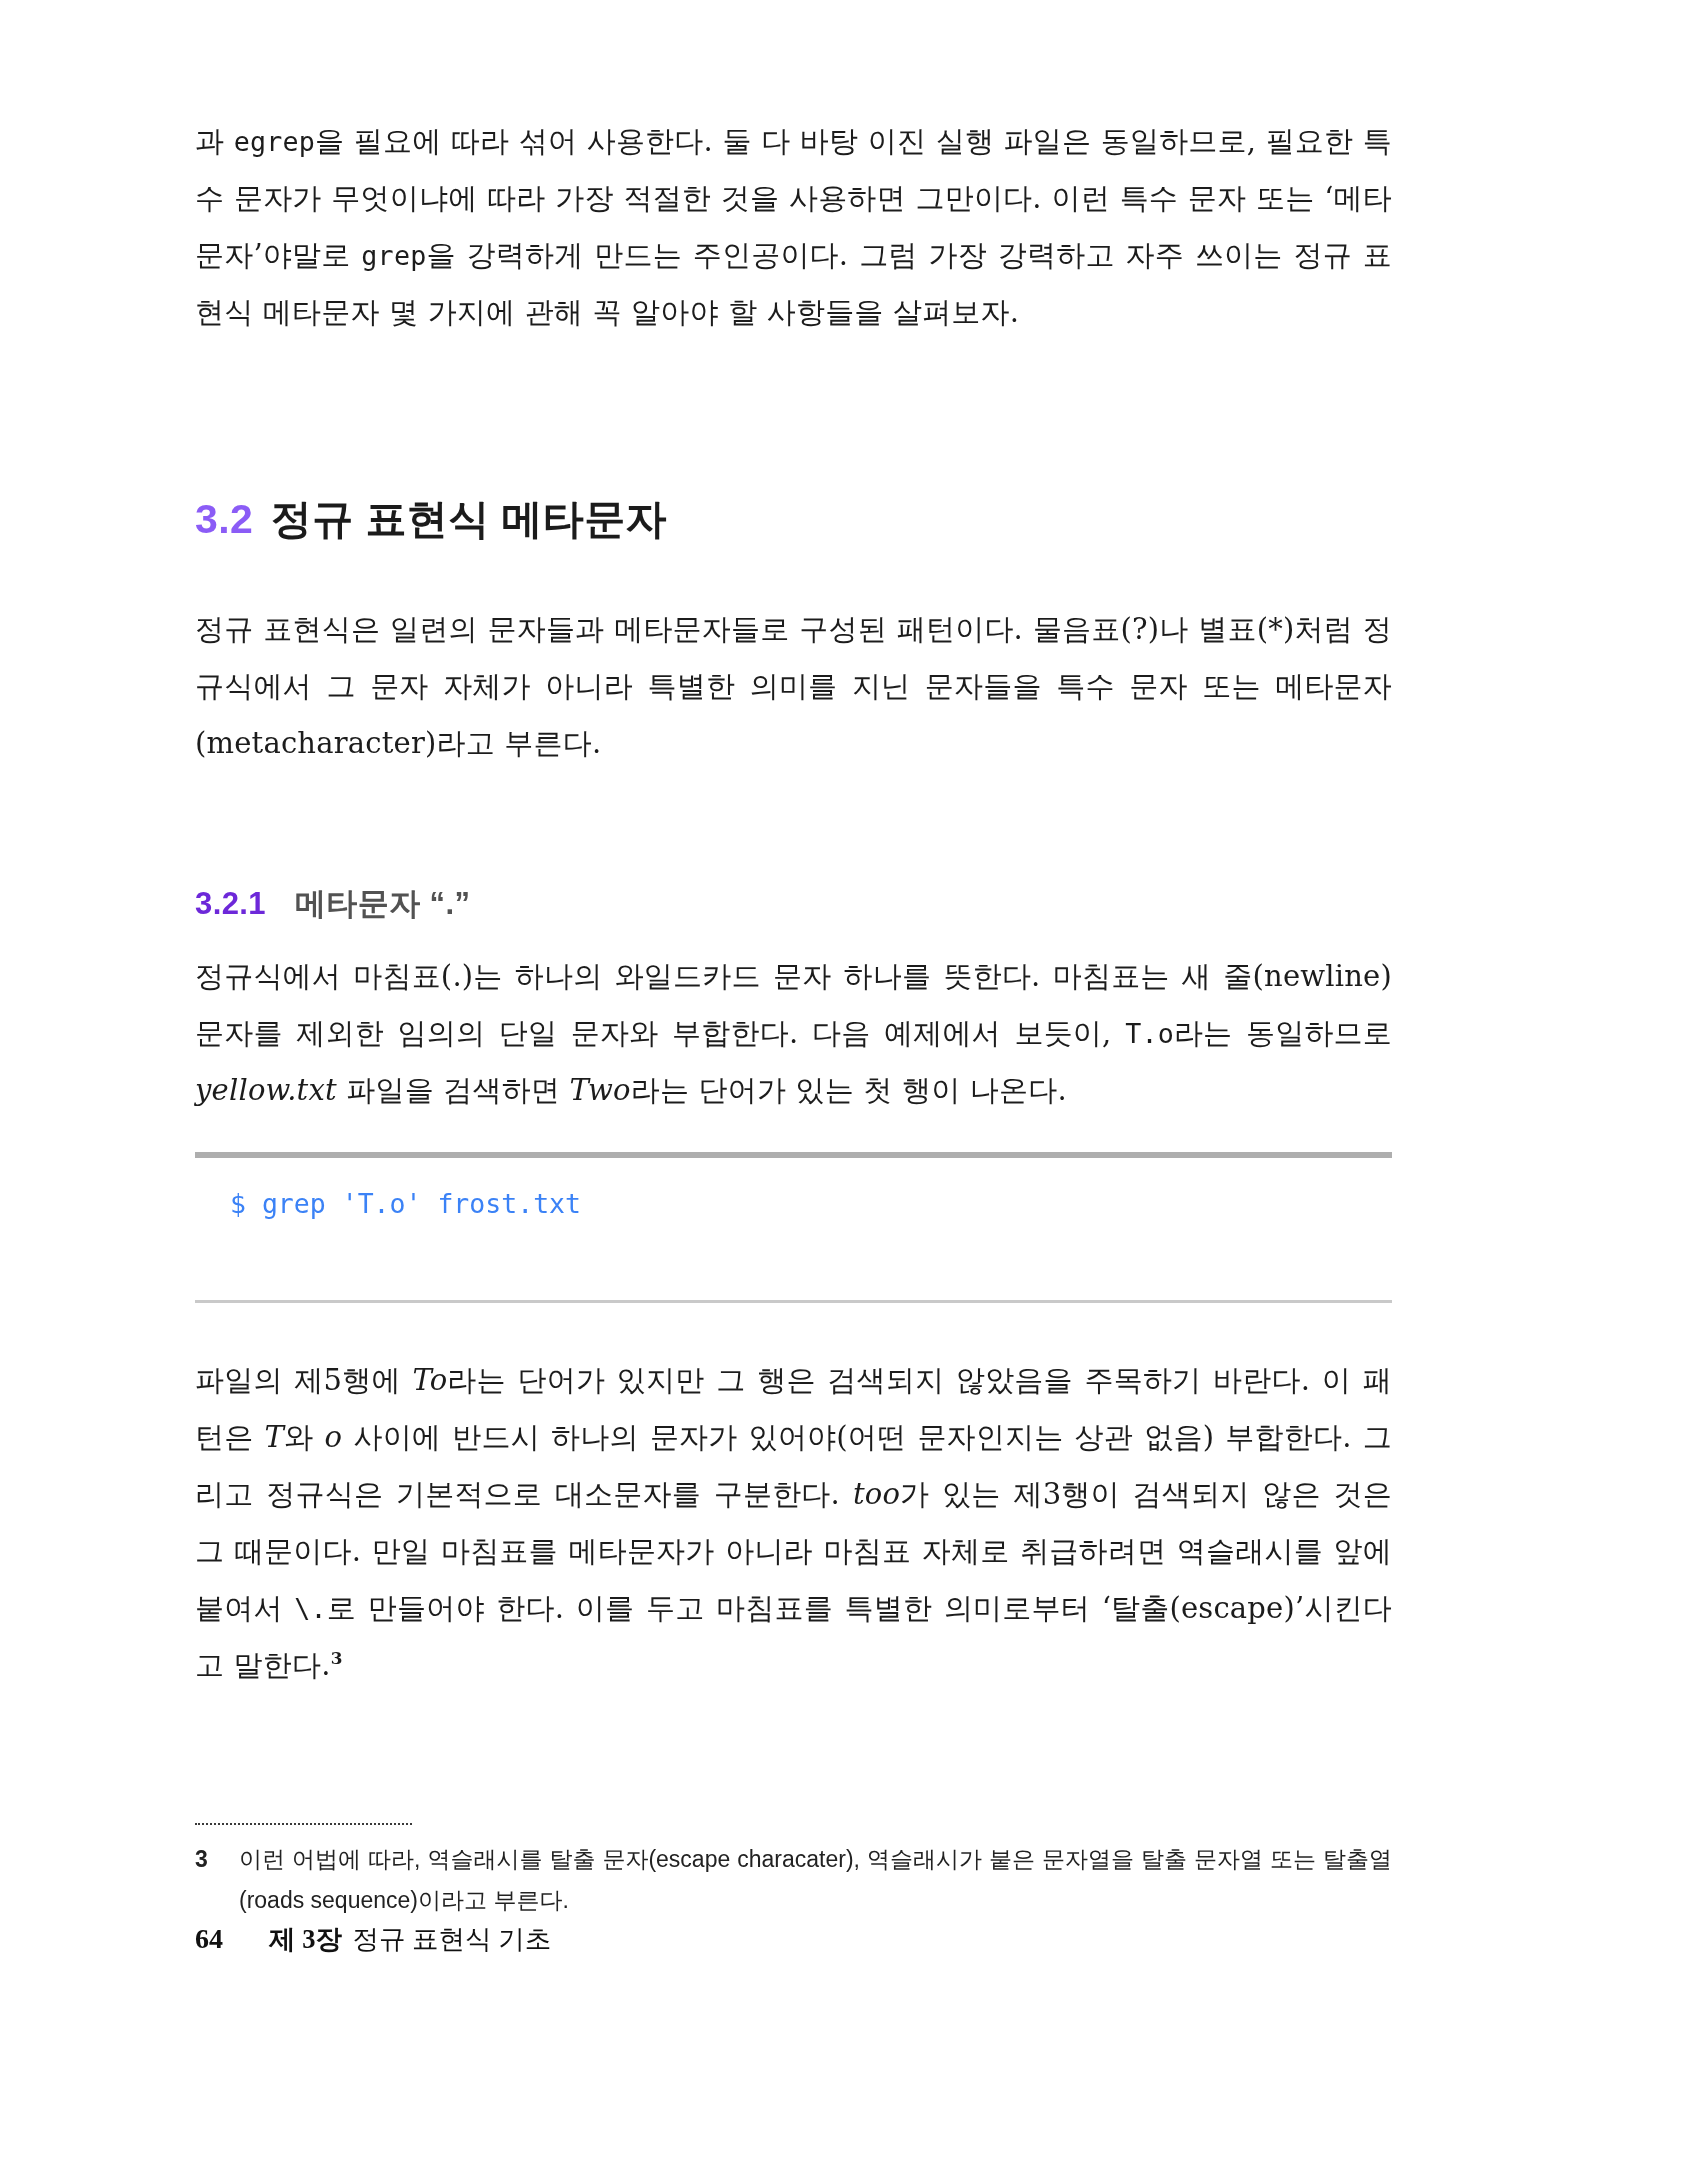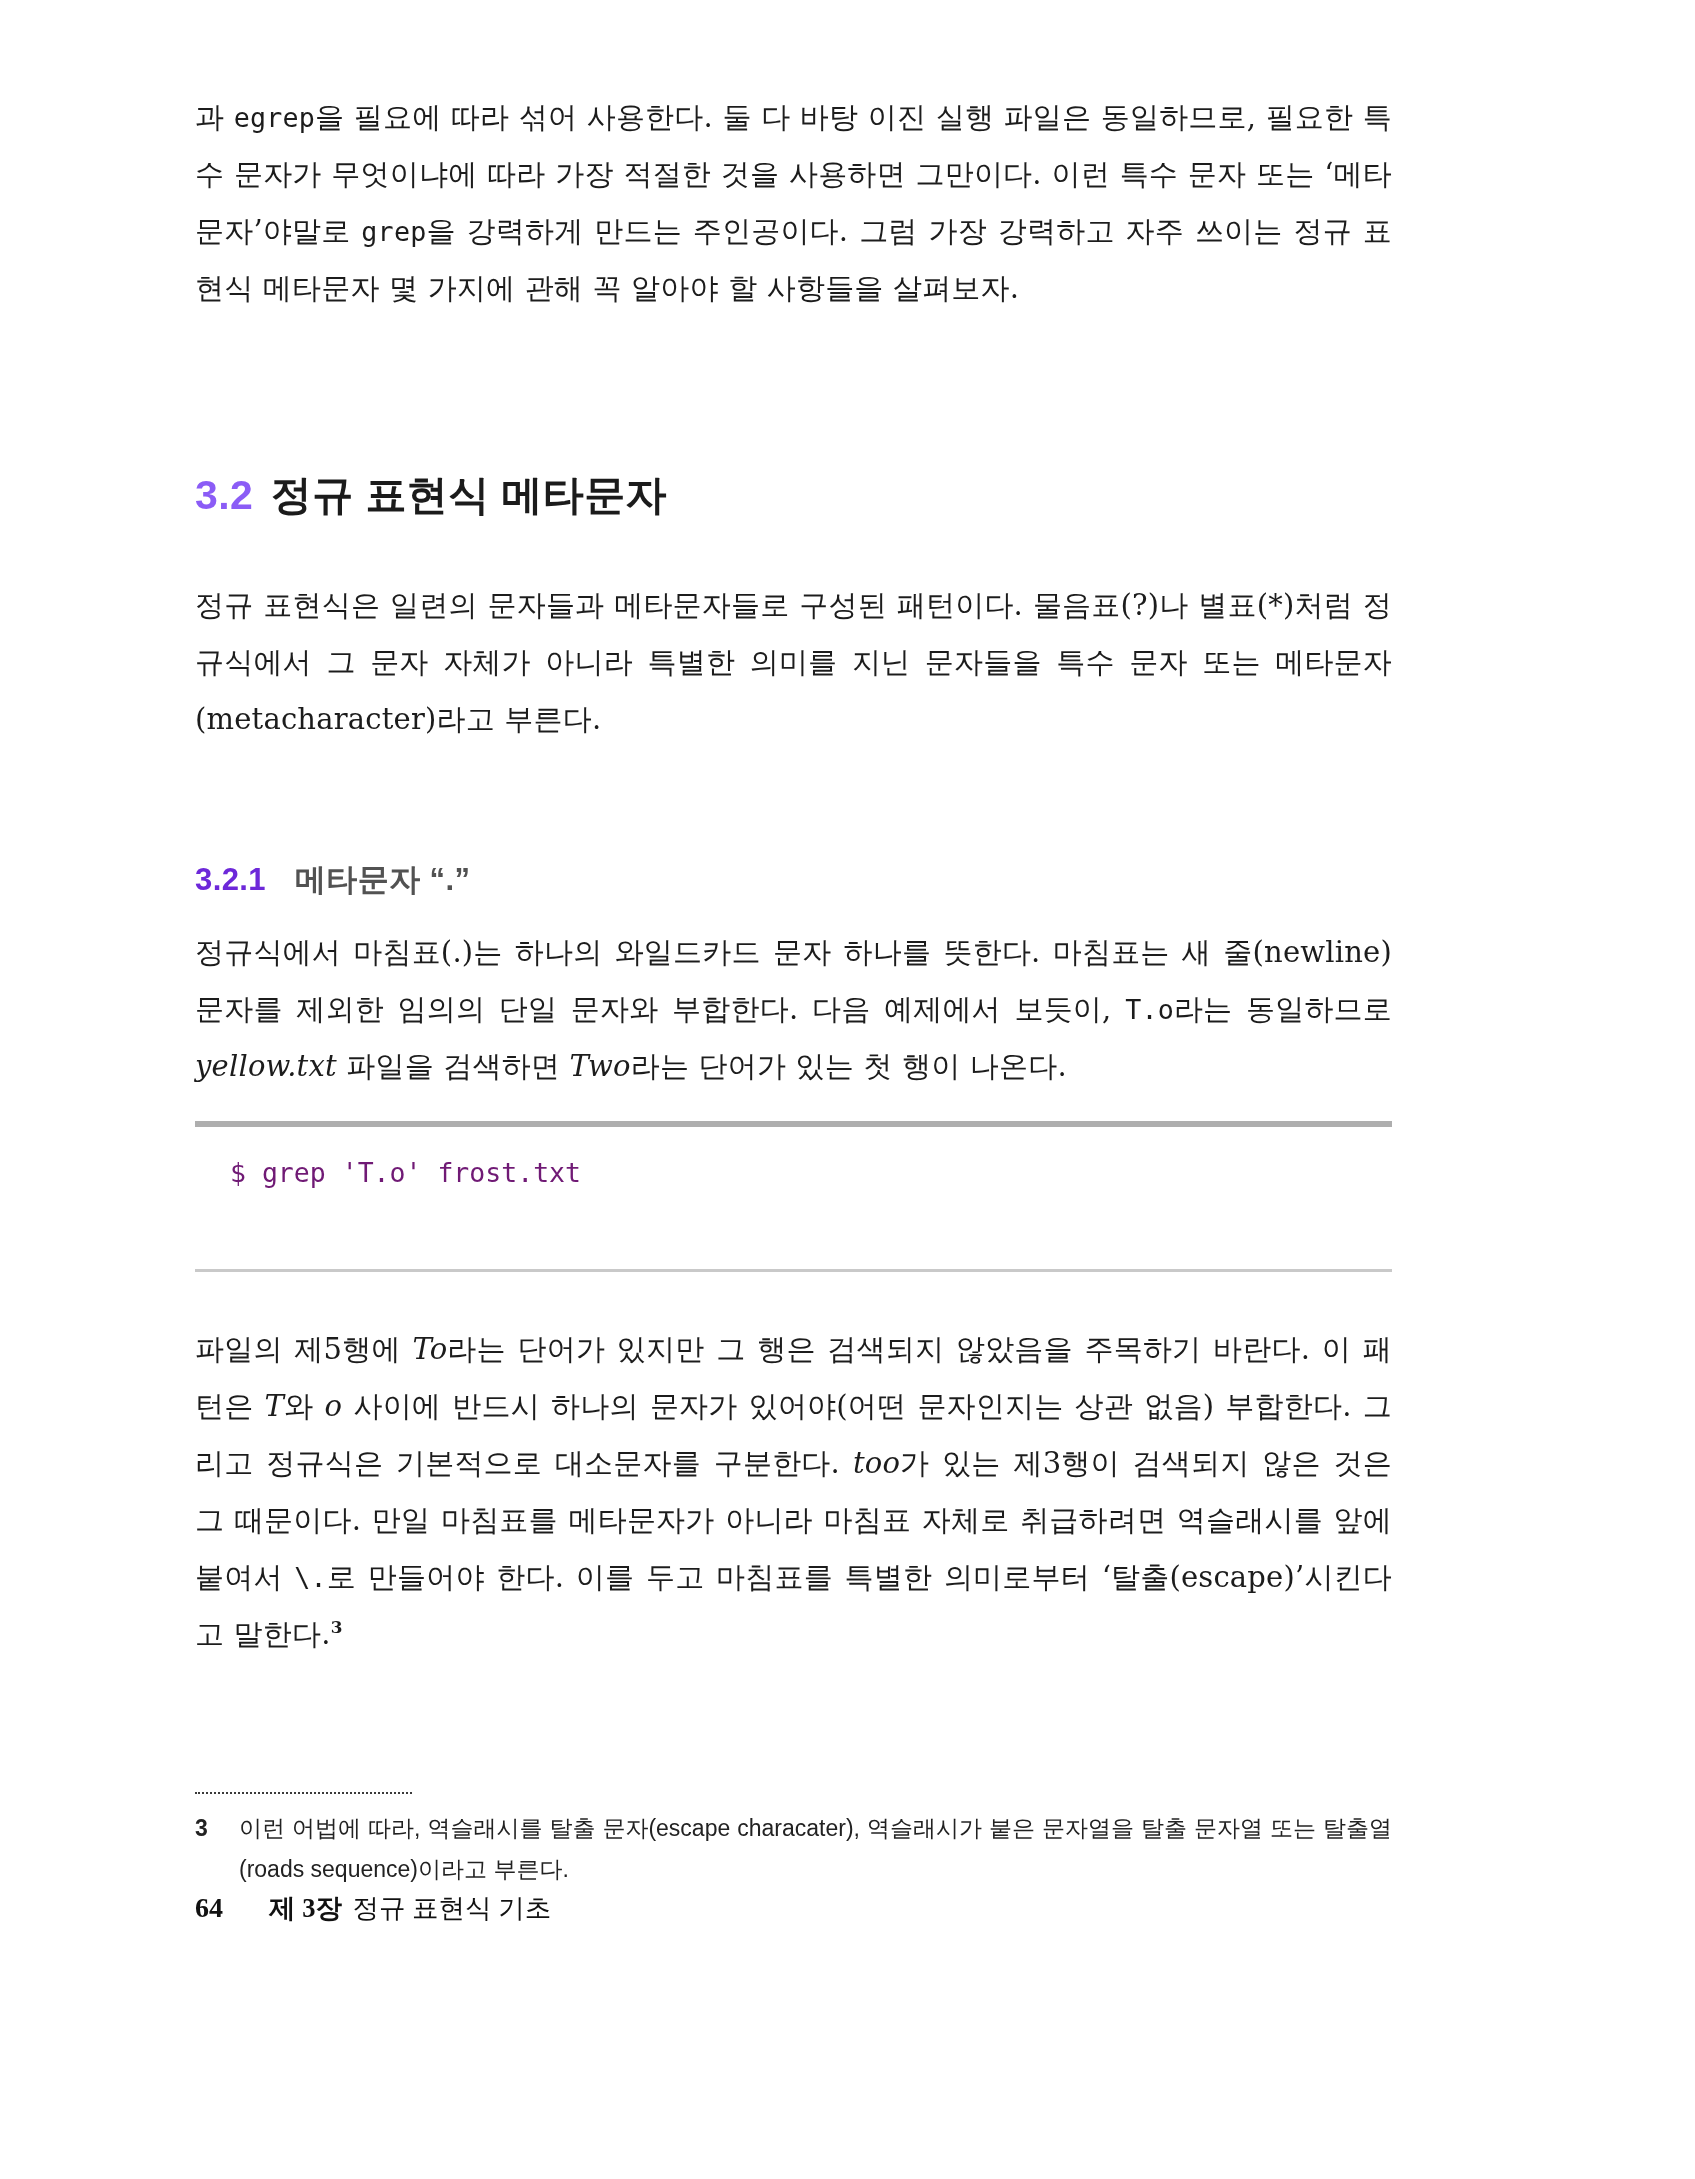--- a/index.html
+++ b/index.html
@@ -2,21 +2,21 @@
 <html style="font-size:14px"><head>
 <meta charset="utf-8">
 <style>
   html, body { margin: 0; padding: 0; background: #ffffff; }
   .page {
     position: relative;
     width: 1696px;
     height: 2179px;
     background: #ffffff;
     box-sizing: border-box;
-    padding: 89px 304px 0 195px;
+    padding: 113px 304px 0 195px;
     font-family: "DejaVu Serif", serif;
     color: #1c1c1c;
     overflow: hidden;
   }
   .body-text {
     font-size: 29px;
     line-height: 57px;
     text-align: justify;
     letter-spacing: 0.2px;
     margin: 0;
@@ -45,27 +45,27 @@
     font-size: 31px;
     line-height: 42px;
     color: #525252;
     letter-spacing: 0.4px;
   }
   .subsection-heading .sec-num { color: #6d28d9; margin-right: 29px; }
 
   .p-after-h3 { margin-top: 23px; }
 
   .code-block {
-    margin-top: 26px;
+    margin-top: 33px;
     border-top: 6.2px solid #aeaeae;
     border-bottom: 3.5px solid #c9c9c9;
     padding: 30px 0 39px 35px;
     font-family: "DejaVu Sans Mono", monospace;
     font-size: 26.5px;
-    color: #701a75;
+    color: #3b82f6;
   }
   .code-command { margin: 0 0 42px 0; }
   .code-output  { margin: 0; }
   .code-line-no { display: inline-block; min-width: 67px; }
   .code-bold    { font-weight: bold; }
 
   .p-after-code { margin-top: 49px; }
 
   .footnote-rule {
     width: 217px;

